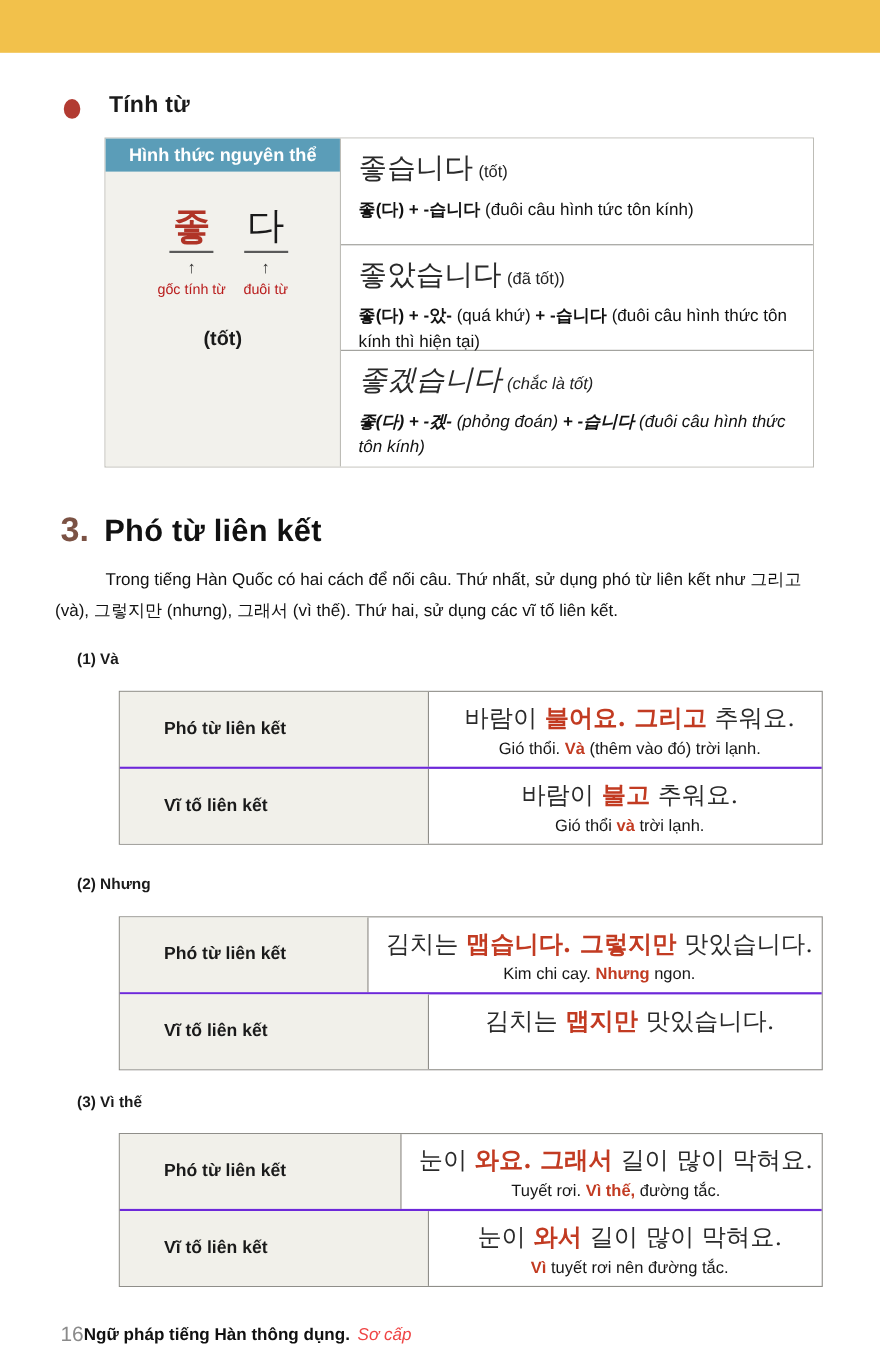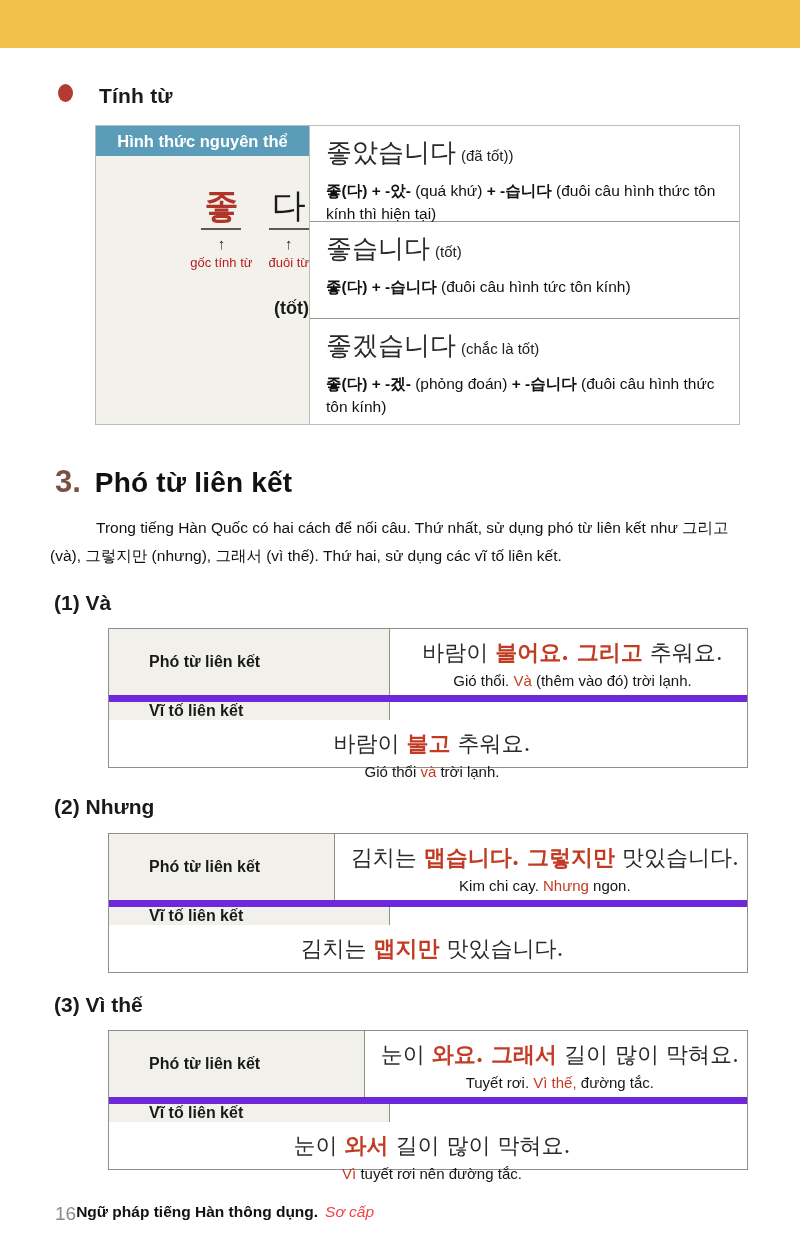--- a/index.html
+++ b/index.html
@@ -4,72 +4,72 @@
 <style>
   html,body { margin:0; padding:0; }
   body {
     width:800px; height:1242px; position:relative;
     background:#ffffff; font-family:"Liberation Sans", sans-serif; color:#1a1a1a;
     overflow:hidden;
   }
   .yellow-band { position:absolute; top:0; left:0; width:800px; height:48px; background:#F2C14B; }
 
   
-  .adj-heading { position:absolute; top:84px; left:58px; display:flex; align-items:flex-start; }
+  .adj-heading { position:absolute; top:84px; left:58px; display:flex; align-items:flex-end; }
   .bullet { width:15px; height:18px; border-radius:50%; background:#B23B32; }
   .adj-heading-label { font-size:21px; font-weight:bold; margin-left:26px; letter-spacing:0.2px; }
 
   
   .tbl1 { position:absolute; left:95px; top:125px; width:645px; height:300px;
           display:flex; border:1px solid #bdbcb6; box-sizing:border-box; }
   .tbl1-left { width:214px; background:#F2F1EC; border-right:1px solid #bdbcb6;
-               box-sizing:border-box; display:flex; flex-direction:column; align-items:flex-end; }
+               box-sizing:border-box; display:flex; flex-direction:column; align-items:center; }
   .tbl1-left-header { width:100%; height:30px; background:#5B9DB8; color:#fff; font-weight:bold;
                       font-size:16.5px; display:flex; align-items:center; justify-content:center; box-sizing:border-box; }
   .morph { display:flex; gap:16px; margin-top:32px; }
   .morph-col { display:flex; flex-direction:column; align-items:center; }
   .morph-char { font-size:34px; line-height:1.05; border-bottom:2px solid #5a5a5a; padding:0 3px 4px; }
   .morph-char.stem { color:#B03427; font-weight:bold; }
   .morph-arrow { font-size:15px; margin-top:5px; color:#333; }
   .morph-label { font-size:13px; margin-top:3px; color:#b91c1c; white-space:nowrap; }
   .gloss { margin-top:28px; font-size:18px; font-weight:bold; }
 
   .tbl1-right { flex:1; display:flex; flex-direction:column; background:#fff; }
   .t1row { padding:9px 14px 0 16px; box-sizing:border-box; }
   .t1row.r1 { height:97px; border-bottom:1px solid #9a9995; }
   .t1row.r2 { height:96px; border-bottom:1px solid #9a9995; }
-  .t1row.r3 { height:105px; }
+  .t1row.r3 { height:105px;font-style:italic; }
   .kr-big { font-size:26px; color:#2a2a2a; font-family:"DejaVu Serif", serif; }
   .kr-note { font-size:15px; color:#222; margin-left:5px; }
   .formula { font-size:15.5px; margin-top:9px; line-height:1.5; color:#111; }
   .formula .kr { font-weight:bold; }
 
   
   .sec3 { position:absolute; top:464px; left:55px; display:flex; align-items:baseline; }
   .sec3-num { color:#7B5244; font-size:31px; font-weight:bold; }
   .sec3-title { color:#111; font-size:28px; font-weight:bold; margin-left:14px; letter-spacing:0.2px; }
   .intro { position:absolute; top:514px; left:50px; width:708px; font-size:15.5px;
            color:#111; line-height:1.8; margin:0; text-indent:46px; }
 
   
-  .sub-head { position:absolute; left:54px; font-size:21px; font-weight:bold; }
+  .sub-head { position:absolute; left:70px; font-size:14px; font-weight:bold; }
   .sub-tbl { position:absolute; left:108px; width:640px; height:140px; border:1px solid #8f8e89;
              box-sizing:border-box; display:flex; flex-direction:column; background:#fff; }
   .sub-row { flex:1; display:flex; min-height:0; }
-  .sub-row.second { border-top:7px solid #6d28d9;flex-direction:column; }
+  .sub-row.second { border-top:2px solid #6d28d9; }
   .sub-label { width:281px; background:#F1F0EA; border-right:1px solid #8f8e89; box-sizing:border-box;
                display:flex; align-items:center; padding-left:40px; font-weight:bold; font-size:16px; }
   .sub-content { flex:1; padding:9px 8px 0 16px; box-sizing:border-box;text-align:center; }
   .kr-line { font-size:22px; color:#2a2a2a; font-family:"DejaVu Serif", serif; white-space:nowrap; }
   .kr-line .red { color:#C23B22; font-weight:bold; }
   .vn-line { font-size:15px; margin-top:4px; color:#161616; }
-  .vn-line .red { color:#C23B22; }
+  .vn-line .red { color:#C23B22;font-weight:bold; }
 
   
-  .footer { position:absolute; top:1203px; left:55px; display:flex; align-items:flex-start; }
+  .footer { position:absolute; top:1203px; left:55px; display:flex; align-items:center; }
   .pg-num { color:#8a8a8a; font-size:19px; }
   .bk-title { font-weight:bold; font-size:15.5px; color:#111; }
   .bk-sub { font-style:italic; font-size:15.5px; margin-left:7px; color:#ef4444; }
 </style>
 </head>
 <body>
 
 <div class="yellow-band"></div>
 
 <div class="adj-heading">
@@ -88,27 +88,27 @@
       </div>
       <div class="morph-col">
         <span class="morph-char">다</span>
         <span class="morph-arrow">↑</span>
         <span class="morph-label">đuôi từ</span>
       </div>
     </div>
     <div class="gloss">(tốt)</div>
   </div>
   <div class="tbl1-right">
+    <div class="t1row r1">
+      <div><span class="kr-big">좋습니다</span><span class="kr-note">(tốt)</span></div>
+      <div class="formula"><span class="kr">좋(다) + -습니다</span> <span>(đuôi câu hình tức tôn kính)</span> <span class="kr"></span> <span></span></div>
+    </div>
     <div class="t1row r2">
       <div><span class="kr-big">좋았습니다</span><span class="kr-note">(đã tốt))</span></div>
       <div class="formula"><span class="kr">좋(다) + -았-</span> <span>(quá khứ)</span> <span class="kr">+ -습니다</span> <span>(đuôi câu hình thức tôn kính thì hiện tại)</span></div>
-    </div>
-    <div class="t1row r1">
-      <div><span class="kr-big">좋습니다</span><span class="kr-note">(tốt)</span></div>
-      <div class="formula"><span class="kr">좋(다) + -습니다</span> <span>(đuôi câu hình tức tôn kính)</span> <span class="kr"></span> <span></span></div>
     </div>
     <div class="t1row r3">
       <div><span class="kr-big">좋겠습니다</span><span class="kr-note">(chắc là tốt)</span></div>
       <div class="formula"><span class="kr">좋(다) + -겠-</span> <span>(phỏng đoán)</span> <span class="kr">+ -습니다</span> <span>(đuôi câu hình thức tôn kính)</span></div>
     </div>
   </div>
 </div>
 
 <div class="sec3">
   <span class="sec3-num">3.</span>

